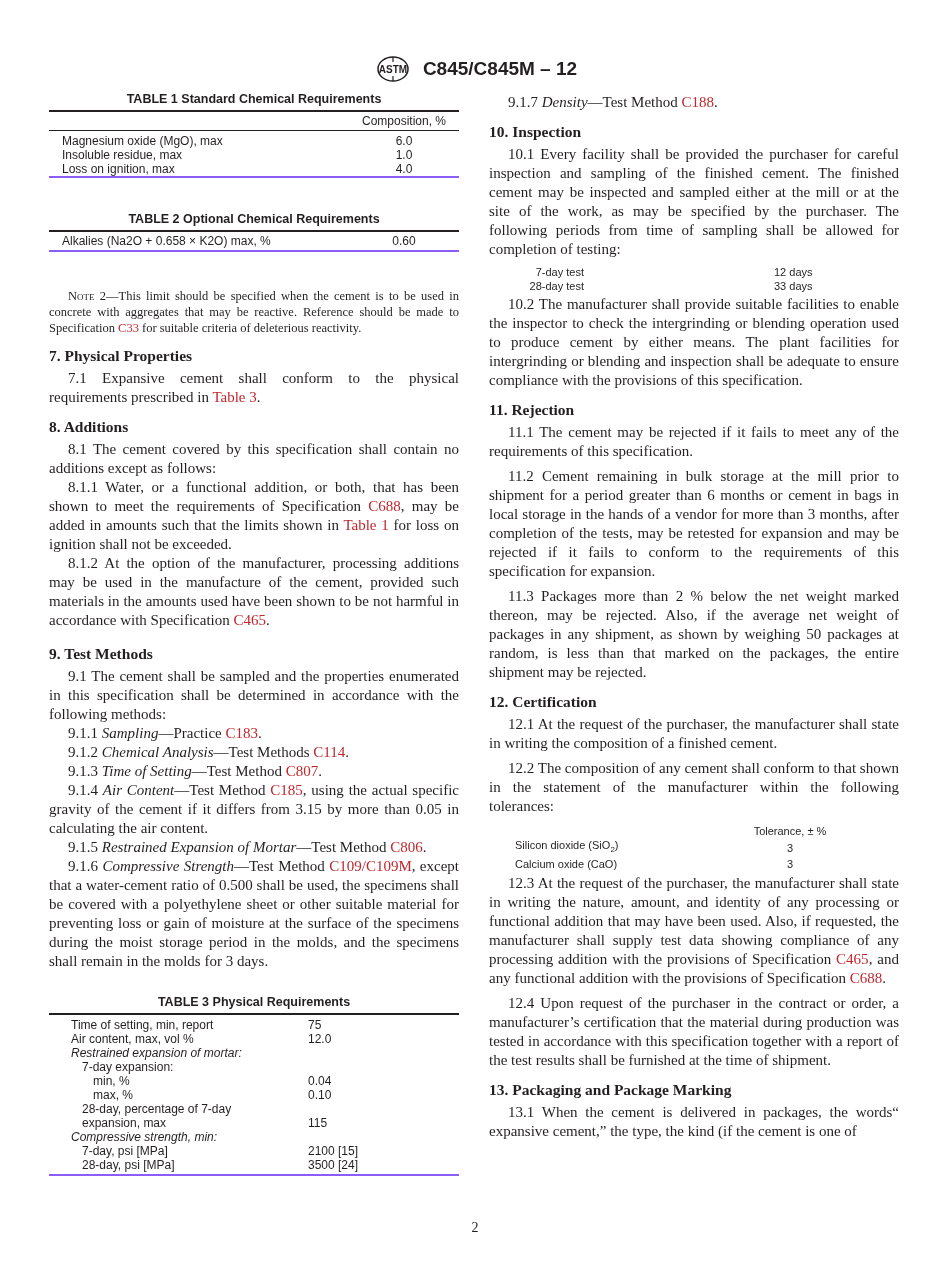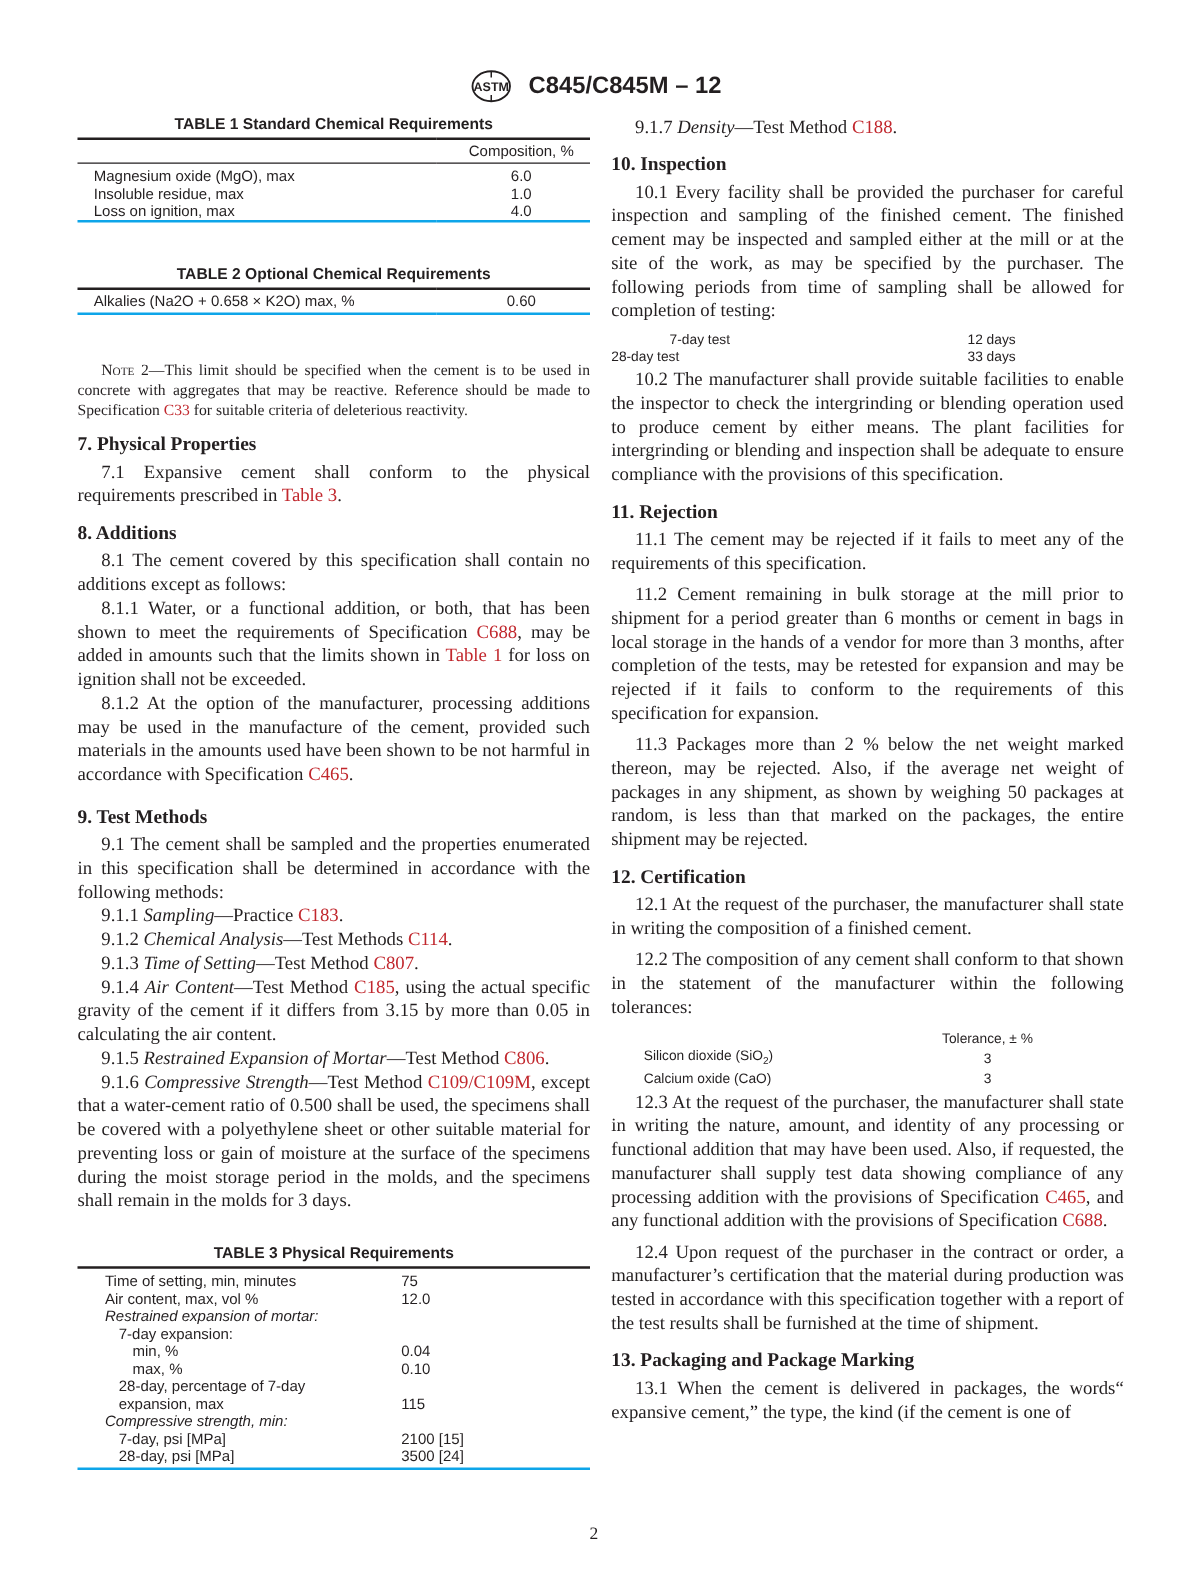--- a/index.html
+++ b/index.html
@@ -3,28 +3,28 @@
 <meta charset="utf-8">
 <style>
   html, body { margin: 0; padding: 0; background: #ffffff; }
   body { width: 950px; height: 1272px; position: relative; overflow: hidden; color: #231f20; }
 
   .header { position: absolute; top: 55px; left: 0; width: 950px; text-align: center; height: 30px; }
   .header .logo { display: inline-block; vertical-align: middle; width: 40px; height: 28px; margin-right: 6px; }
   .header .title { display: inline-block; vertical-align: middle; font-family: "Liberation Sans", sans-serif; font-weight: bold; font-size: 19px; color: #231f20; }
 
   .col { position: absolute; top: 92px; width: 410px; }
-  .col-left { left: 62px; }
+  .col-left { left: 49px; }
   .col-right { left: 489px; }
 
   .ttitle { font-family: "Liberation Sans", sans-serif; font-weight: bold; font-size: 12.5px; text-align: center; margin: 0 0 4px 0; }
   table.spec { width: 100%; border-collapse: collapse; font-family: "Liberation Sans", sans-serif; font-size: 12px; }
   table.spec td, table.spec th { padding: 0 0 0 13px; line-height: 14px; font-weight: normal; text-align: left; }
   table.spec .topline td, table.spec .topline th { border-top: 2px solid #231f20; }
-  table.spec .botline td { border-bottom: 2px solid #0ea5e9; }
+  table.spec .botline td { border-bottom: 2px solid #8b5cf6; }
   table.spec .hdrline th { border-bottom: 1px solid #231f20; padding-top: 2px; padding-bottom: 2px; }
   .center { text-align: center !important; }
 
   p.body { margin: 0; font-family: "Liberation Serif", serif; font-size: 15px; line-height: 19px; text-align: justify; text-indent: 19px; }
   .gap { margin-top: 6px !important; }
   h2.sec { margin: 10px 0 4px 0; font-family: "Liberation Serif", serif; font-weight: bold; font-size: 15.5px; line-height: 19px; }
   .note { margin: 0; font-family: "Liberation Serif", serif; font-size: 12.5px; line-height: 16px; text-align: justify; text-indent: 19px; }
   .smallcaps { font-variant: small-caps; }
   a.ref { color: #c1272d; text-decoration: none; }
   i { font-style: italic; }
@@ -106,21 +106,21 @@
   <p class="body"><span>9.1.3</span> <i>Time of Setting</i><span>—Test Method </span><a class="ref">C807</a><span>.</span></p>
   <p class="body"><span>9.1.4</span> <i>Air Content</i><span>—Test Method </span><a class="ref">C185</a><span>, using the actual specific gravity of the cement if it differs from 3.15 by more than 0.05 in calculating the air content.</span></p>
   <p class="body"><span>9.1.5</span> <i>Restrained Expansion of Mortar</i><span>—Test Method </span><a class="ref">C806</a><span>.</span></p>
   <p class="body"><span>9.1.6</span> <i>Compressive Strength</i><span>—Test Method </span><a class="ref">C109/C109M</a><span>, except that a water-cement ratio of 0.500 shall be used, the specimens shall be covered with a polyethylene sheet or other suitable material for preventing loss or gain of moisture at the surface of the specimens during the moist storage period in the molds, and the specimens shall remain in the molds for 3 days.</span></p>
 
   <div style="margin-top:24px">
     <div class="ttitle">TABLE 3 Physical Requirements</div>
     <table class="spec" id="t3">
       <tbody>
           <tr class="topline">
-        <td style="width:60%;padding-left:22px;padding-top:3px">Time of setting, min, minutes</td>
+        <td style="width:60%;padding-left:22px;padding-top:3px">Time of setting, min, report</td>
         <td style="padding-top:3px">75</td>
       </tr>
       <tr>
         <td style="padding-left:22px">Air content, max, vol %</td>
         <td>12.0</td>
       </tr>
       <tr>
         <td style="padding-left:22px;font-style:italic">Restrained expansion of mortar:</td>
         <td></td>
       </tr>
@@ -166,21 +166,21 @@
 
   <h2 class="sec">10. Inspection</h2>
   <p class="body">10.1 Every facility shall be provided the purchaser for careful inspection and sampling of the finished cement. The finished cement may be inspected and sampled either at the mill or at the site of the work, as may be specified by the purchaser. The following periods from time of sampling shall be allowed for completion of testing:</p>
   <table class="plain" style="margin:6px 0 2px 0; width:100%">
     <tbody>
         <tr>
       <td style="width:95px;text-align:right">7-day test</td>
       <td style="padding-left:190px">12 days</td>
     </tr>
     <tr>
-      <td style="width:95px;">28-day test</td>
+      <td style="width:95px;text-align:right">28-day test</td>
       <td style="padding-left:190px">33 days</td>
     </tr>
   </tbody>
     </table>
   <p class="body">10.2 The manufacturer shall provide suitable facilities to enable the inspector to check the intergrinding or blending operation used to produce cement by either means. The plant facilities for intergrinding or blending and inspection shall be adequate to ensure compliance with the provisions of this specification.</p>
 
   <h2 class="sec">11. Rejection</h2>
   <p class="body">11.1 The cement may be rejected if it fails to meet any of the requirements of this specification.</p>
   <p class="body gap">11.2 Cement remaining in bulk storage at the mill prior to shipment for a period greater than 6 months or cement in bags in local storage in the hands of a vendor for more than 3 months, after completion of the tests, may be retested for expansion and may be rejected if it fails to conform to the requirements of this specification for expansion.</p>
   <p class="body gap">11.3 Packages more than 2 % below the net weight marked thereon, may be rejected. Also, if the average net weight of packages in any shipment, as shown by weighing 50 packages at random, is less than that marked on the packages, the entire shipment may be rejected.</p>

